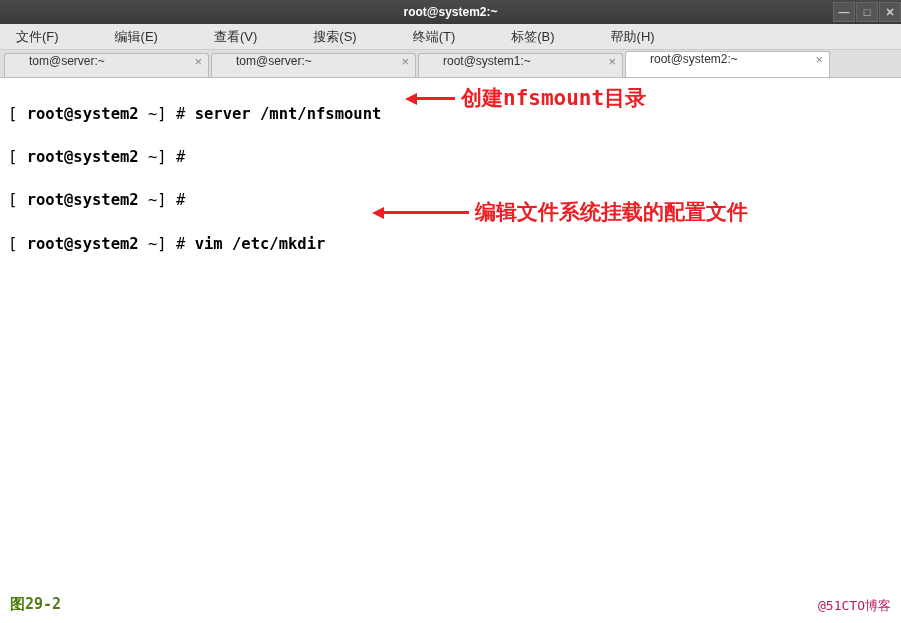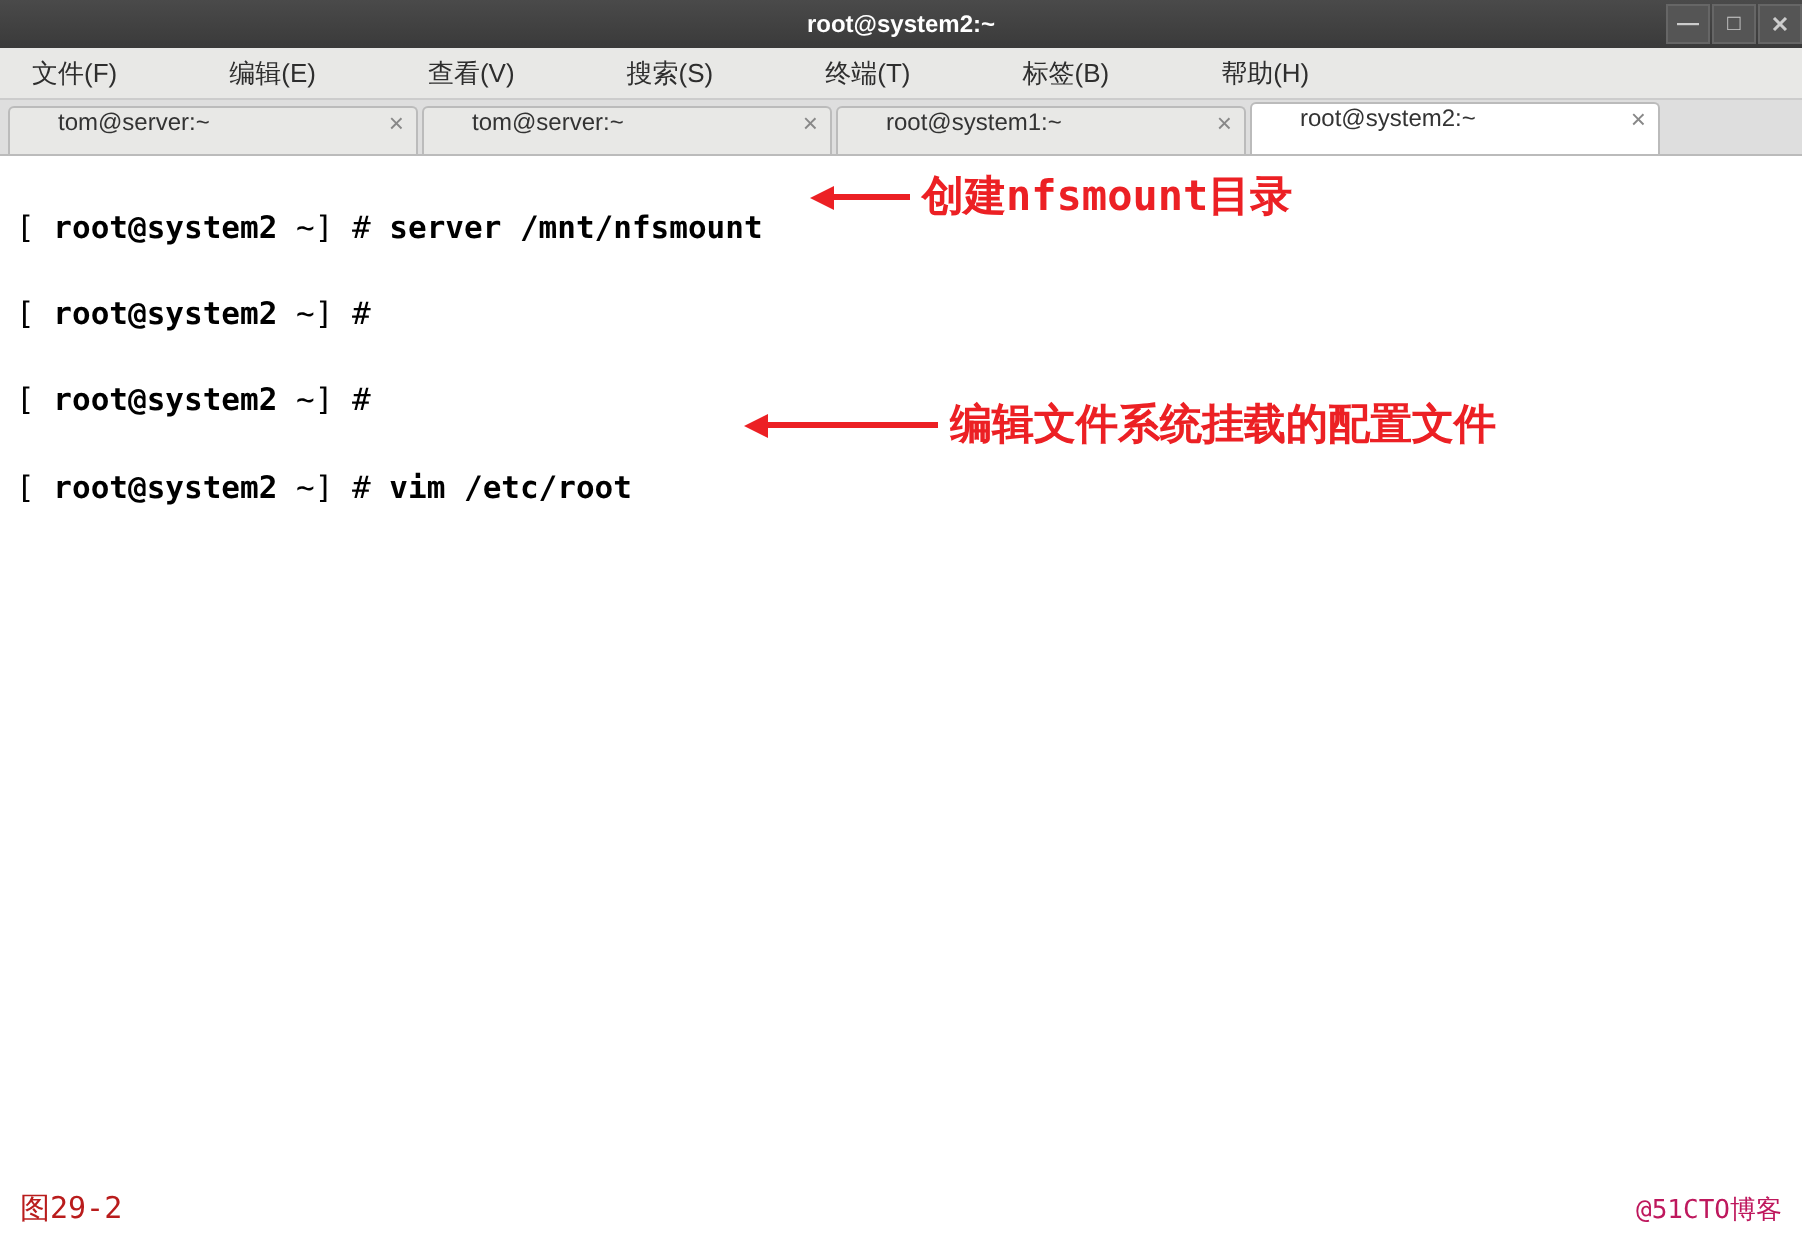--- a/index.html
+++ b/index.html
@@ -19,21 +19,21 @@
   .tab-close { position: absolute; right: 6px; color: #888; font-size: 13px; cursor: pointer; }
   
   .terminal { padding: 4px 8px; font-family: "DejaVu Sans Mono", monospace; font-size: 15.5px; line-height: 1.4; white-space: pre; position: relative; height: 545px; background: #fff; }
   .term-line { display: block; }
   .bold { font-weight: bold; }
   
   .annotation { position: absolute; color: #ec2024; font-weight: bold; font-size: 21px; display: flex; align-items: center; pointer-events: none; }
   .arrow-line { height: 3px; background: #ec2024; position: relative; }
   .arrow-head { width: 0; height: 0; border-top: 6px solid transparent; border-bottom: 6px solid transparent; border-right: 12px solid #ec2024; }
   
-  .caption { position: absolute; bottom: 8px; left: 10px; color: #b91c1c; font-weight: normal; font-size: 15px; }
+  .caption { position: absolute; bottom: 8px; left: 10px; color: #4d7c0f; font-weight: bold; font-size: 15px; }
   .watermark { position: absolute; bottom: 8px; right: 10px; color: #be185d; font-size: 13px; }
 </style>
 </head>
 <body>
 
 <div class="titlebar">
   <span class="titlebar-title">root@system2:~</span>
   <div class="window-controls">
     <div class="window-btn">—</div>
     <div class="window-btn">□</div>
@@ -67,21 +67,21 @@
   <div class="tab active">
     <span>root@system2:~</span>
     <span class="tab-close">×</span>
   </div>
 </div>
 
 <div class="terminal">
 <span class="term-line"><span>[ </span><span class="bold">root@system2</span><span> ~] # </span><span class="bold">server /mnt/nfsmount</span></span>
 <span class="term-line"><span>[ </span><span class="bold">root@system2</span><span> ~] # </span><span class="bold"></span></span>
 <span class="term-line"><span>[ </span><span class="bold">root@system2</span><span> ~] # </span><span class="bold"></span></span>
-<span class="term-line"><span>[ </span><span class="bold">root@system2</span><span> ~] # </span><span class="bold">vim /etc/root</span></span>
+<span class="term-line"><span>[ </span><span class="bold">root@system2</span><span> ~] # </span><span class="bold">vim /etc/mkdir</span></span>
 
   <div class="annotation" style="top:6px; left:405px;">
     <div class="arrow-head"></div>
     <div class="arrow-line" style="width:38px;"></div>
     <span style="margin-left:6px;">创建nfsmount目录</span>
   </div>
 
   <div class="annotation" style="top:72px; left:372px;margin-top:48px;">
     <div class="arrow-head"></div>
     <div class="arrow-line" style="width:85px;"></div>

